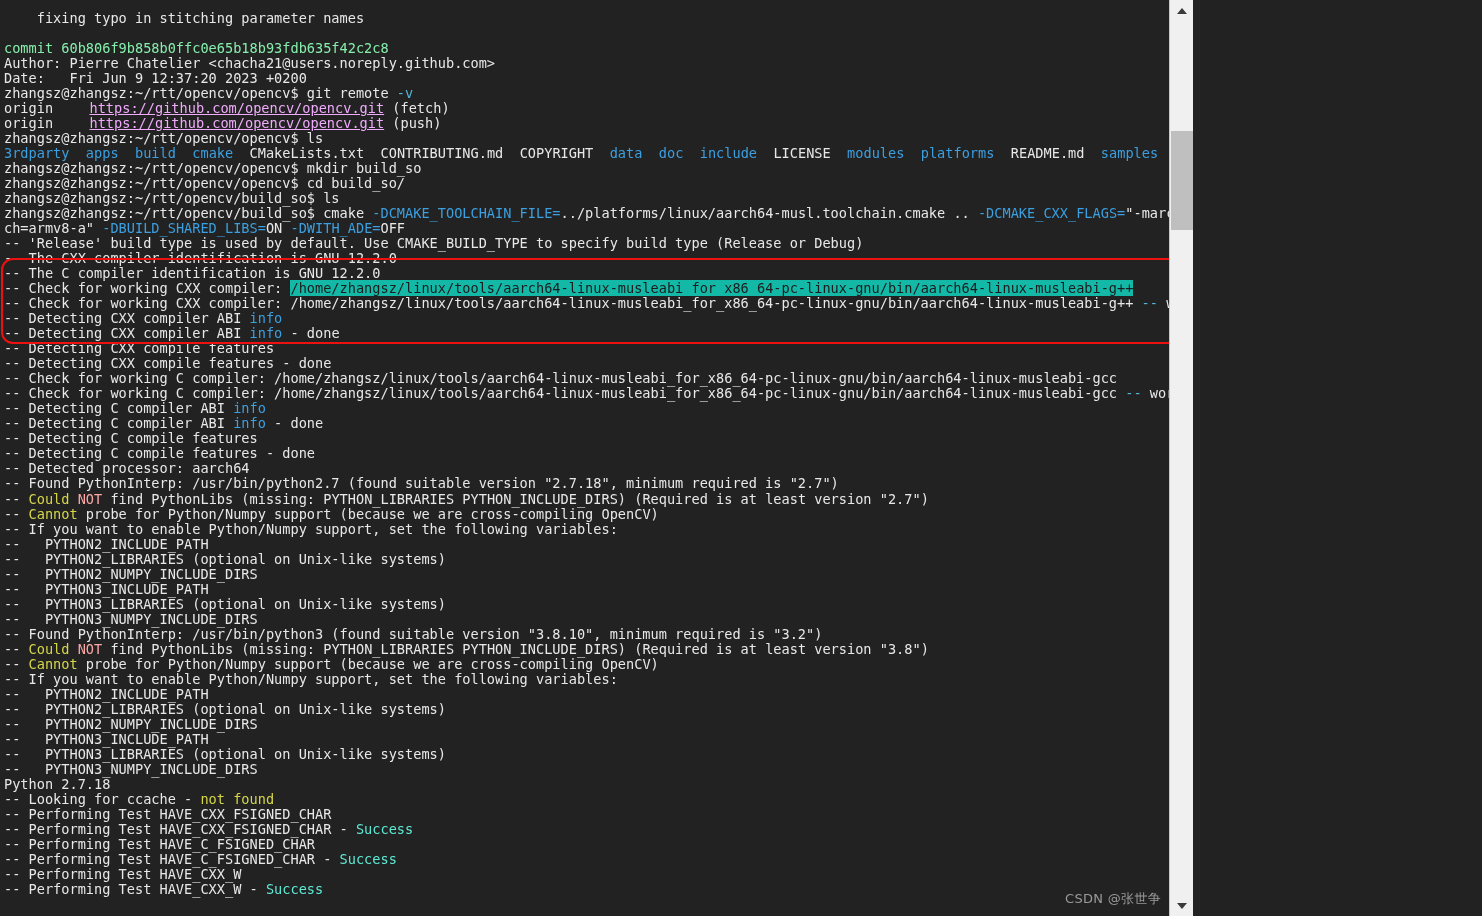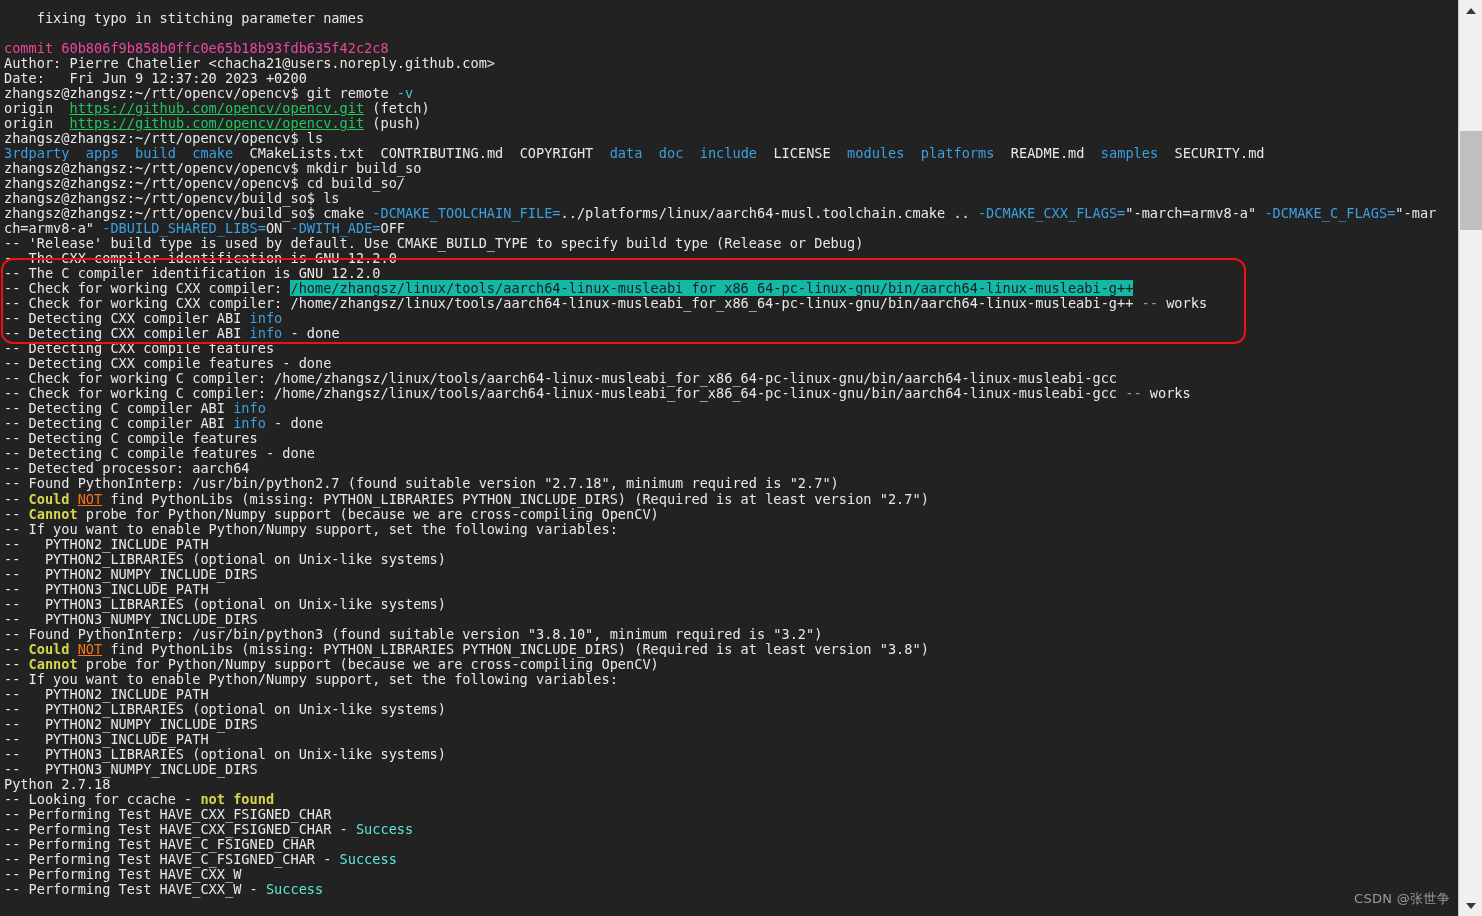--- a/index.html
+++ b/index.html
@@ -9,21 +9,21 @@
   }
   body {
     width: 1482px;
     height: 916px;
     overflow: hidden;
     font-family: "DejaVu Sans Mono", "Liberation Mono", monospace;
   }
 
   #terminal-window {
     position: relative;
-    width: 1482px;
+    width: 1193px;
     height: 916px;
     background: #222222;
     overflow: hidden;
   }
 
   #terminal-screen {
     position: absolute;
     left: 0;
     top: 0;
     width: 1458px;
@@ -48,24 +48,24 @@
     display: block;
     height: 15.02px;
     white-space: pre;
   }
 
   
   .c-default { color: #e8e8e8; }
   .c-blue    { color: #3b9fe0; margin-top: 47px; }
   .c-cyan    { color: #4fb8d9; }
   .c-green   { color: #5eead4; }
-  .c-yellow  { color: #d6d64a; font-weight: bold; }
-  .c-olive   { color: #ec4899; }
-  .c-orange  { color: #f97316; text-decoration: underline; }
-  .c-link    { color: #22c55e; text-decoration: underline; }
+  .c-yellow  { color: #d6d64a; }
+  .c-olive   { color: #86efac; }
+  .c-orange  { color: #fca5a5; }
+  .c-link    { color: #f0abfc; text-decoration: underline; margin-left: 20px; }
 
   .hl-select {
     background: #14b8a6;
     color: #1c1c1c;
   }
 
   
   #annotation-box {
     position: absolute;
     left: 1px;

